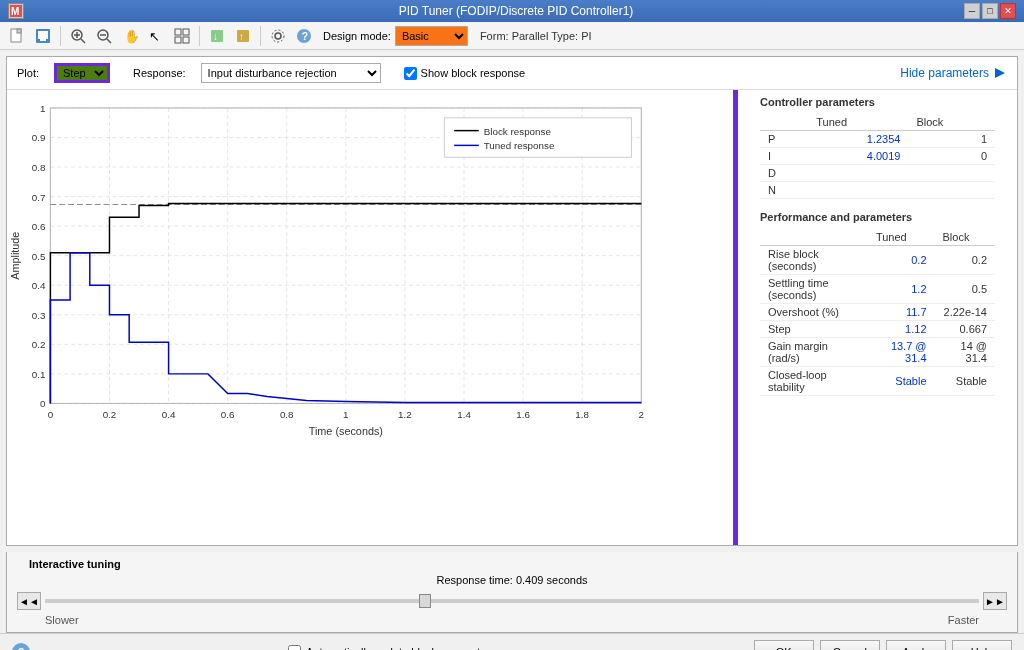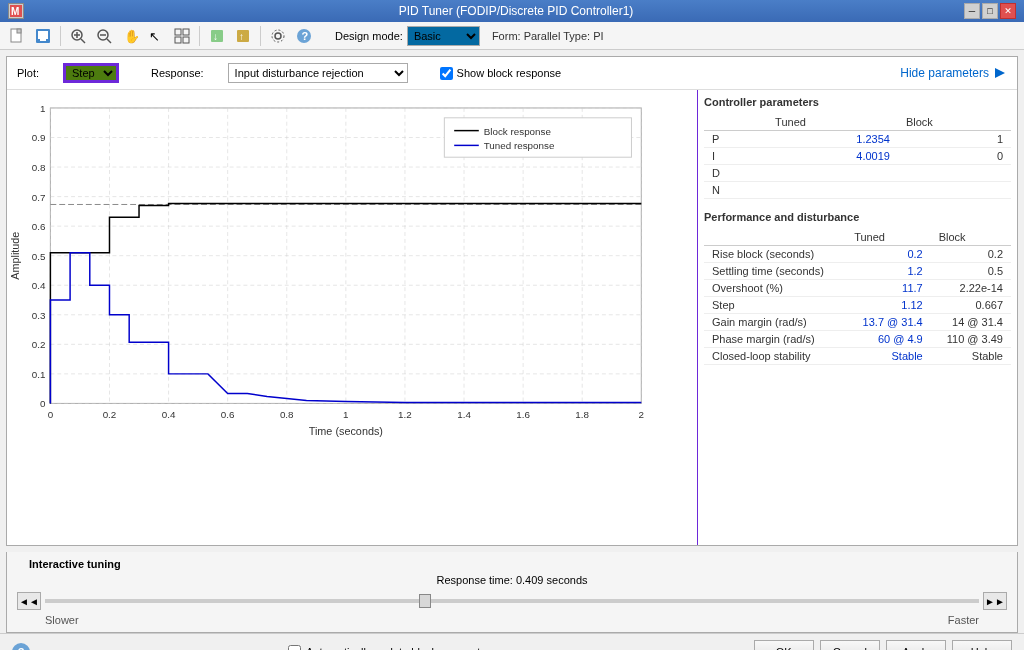--- a/index.html
+++ b/index.html
@@ -34,43 +34,43 @@
       align-items: center;
       padding: 0 6px;
       gap: 4px;
     }
     .toolbar-sep { width: 1px; height: 20px; background: #ccc; margin: 0 2px; }
     .tb-btn {
       width: 22px; height: 22px; border: 1px solid transparent;
       background: transparent; display: flex; align-items: center;
       justify-content: center; cursor: pointer; font-size: 12px;
     }
-    .design-mode-label { font-size: 11px; margin-left: 16px; }
+    .design-mode-label { font-size: 11px; margin-left: 4px; }
     .design-mode-select {
       height: 20px; font-size: 11px; border: 1px solid #aaa;
-      background: #0369a1; padding: 0 2px;
+      background: #f97316; padding: 0 2px;
     }
     .form-type-label { font-size: 11px; margin-left: 8px; color: #333; }
 
     
     .main-content {
       background: white;
       border: 1px solid #aaa;
       margin: 6px;
       height: 490px;
       display: flex;
       flex-direction: column;
     }
 
     
     .plot-controls {
       display: flex;
       align-items: center;
       padding: 6px 10px;
-      gap: 24px;
+      gap: 15px;
       border-bottom: 1px solid #ddd;
     }
     .plot-label { font-size: 11px; }
     .plot-select {
       height: 20px; font-size: 11px; border: 3px solid #6d28d9;
       background: #4d7c0f; padding: 0 2px;
     }
     .response-label { font-size: 11px; margin-left: 8px; }
     .response-select {
       height: 20px; font-size: 11px; border: 1px solid #aaa;
@@ -92,23 +92,23 @@
     
     .chart-area {
       flex: 1;
       padding: 8px 0 4px 4px;
       position: relative;
     }
     .chart-svg { width: 650px; height: 340px; }
 
     
     .params-panel {
-      width: 320px;
-      padding: 6px 6px;
-      border-left: 1px solid #6d28d9;
+      width: 284px;
+      padding: 6px 22px;
+      border-left: 5px solid #6d28d9;
       overflow-y: auto;
     }
     .params-section-title {
       font-size: 11px; font-weight: bold; margin-bottom: 6px; color: #333;
     }
     .params-table {
       width: 100%; border-collapse: collapse; font-size: 11px; margin-bottom: 12px;
     }
     .params-table th {
       text-align: left; padding: 2px 8px; font-weight: normal; color: #333;
@@ -393,21 +393,21 @@
               <td class="block-val"></td>
             </tr>
             <tr>
               <td>N</td>
               <td class="tuned"></td>
               <td class="block-val"></td>
             </tr>
           </tbody>
       </table>
 
-      <div class="params-section-title">Performance and disturbance</div>
+      <div class="params-section-title">Performance and parameters</div>
       <table class="params-table">
         <thead>
           <tr>
             <th></th>
             <th>Tuned</th>
             <th>Block</th>
           </tr>
         </thead>
         <tbody id="pr-tbody">
         <tr>
@@ -429,25 +429,20 @@
               <td>Step</td>
               <td class="tuned">1.12</td>
               <td class="block-val">0.667</td>
             </tr>
             <tr>
               <td>Gain margin (rad/s)</td>
               <td class="tuned">13.7 @ 31.4</td>
               <td class="block-val">14 @ 31.4</td>
             </tr>
             <tr>
-              <td>Phase margin (rad/s)</td>
-              <td class="tuned">60 @ 4.9</td>
-              <td class="block-val">110 @ 3.49</td>
-            </tr>
-            <tr>
               <td>Closed-loop stability</td>
               <td class="tuned">Stable</td>
               <td class="block-val">Stable</td>
             </tr>
           </tbody>
       </table>
     </div>
   </div>
 </div>
 

